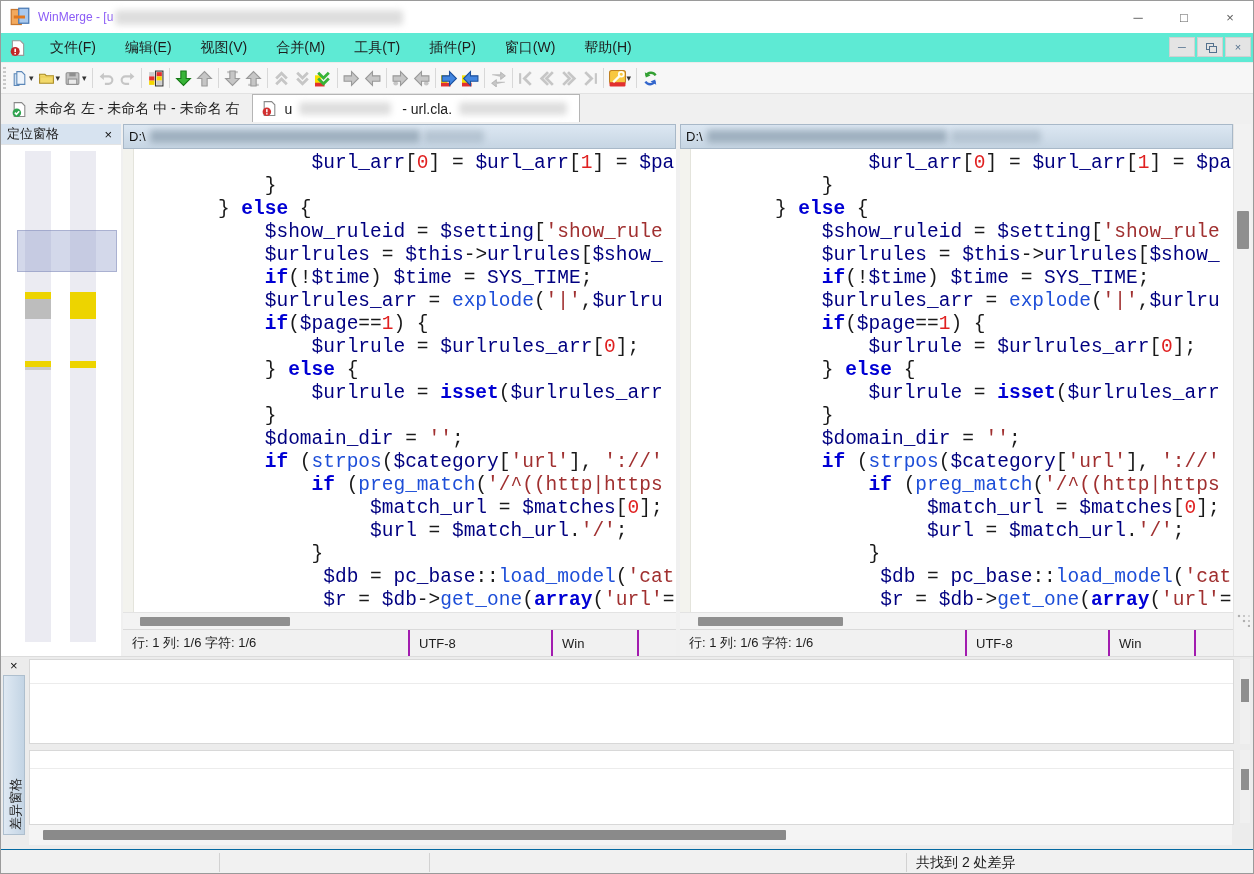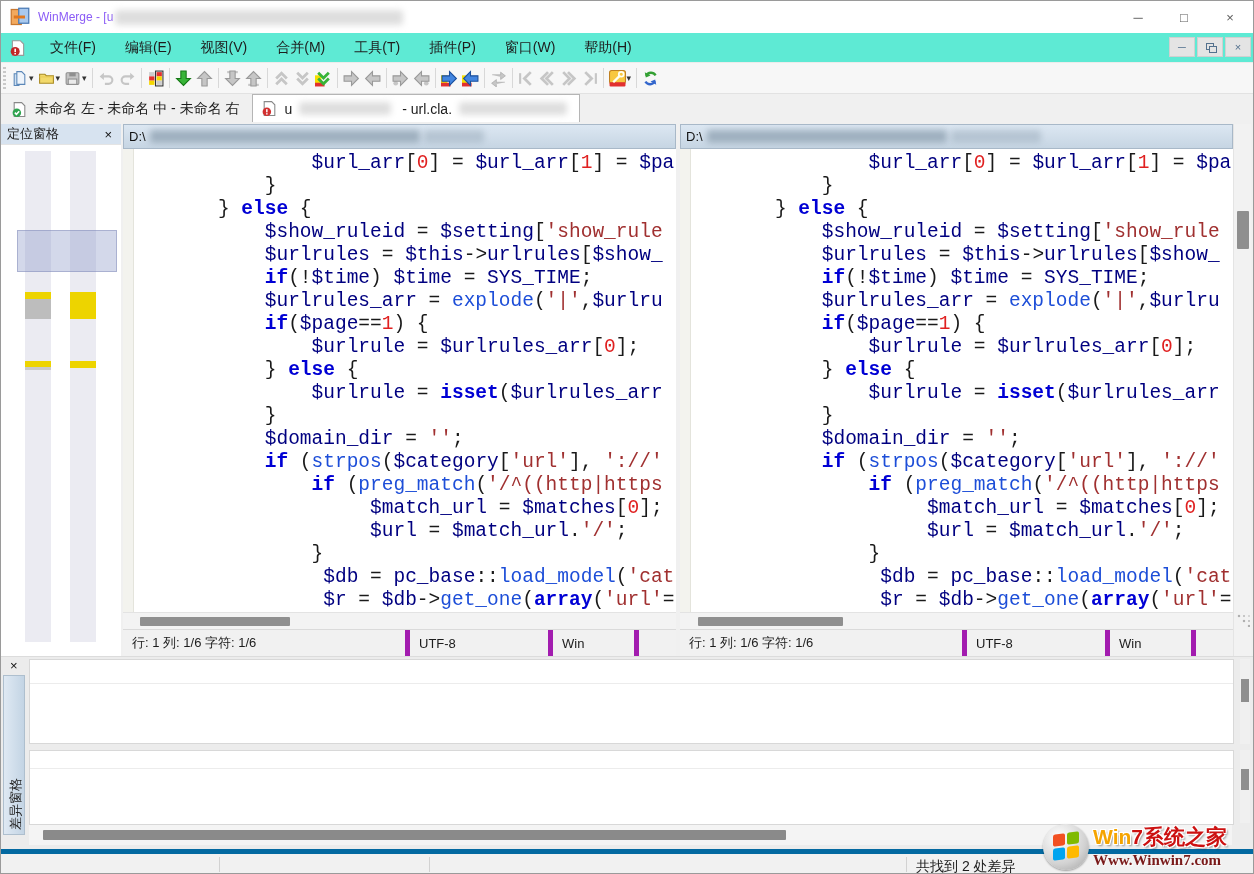--- a/index.html
+++ b/index.html
@@ -67,21 +67,21 @@
   pre.codelines{margin:0;padding:3px 0 0 13px;font-family:"Liberation Mono",monospace;
     font-size:19.5px;line-height:23px;white-space:pre;}
   .p{color:#1a1a1a;} .v{color:#000080;} .k{color:#0000d4;font-weight:bold;}
   .s{color:#a03030;} .n{color:#e02020;} .f{color:#1d4ed8;}
 
   .hscroll{height:17px;background:#f3f3f3;border-top:1px solid #e3e3e3;position:relative;flex:0 0 auto;}
   .hthumb{position:absolute;top:4px;height:9px;background:#8f8f8f;border-radius:1px;}
 
   .pane-status{height:27px;background:#f1f1f1;border-top:1px solid #dadada;display:flex;
     font-size:13px;color:#1c1c1c;align-items:stretch;flex:0 0 auto;}
-  .ps-sec{display:flex;align-items:center;padding-left:9px;border-right:5px solid #a21caf;white-space:nowrap;overflow:hidden;}
+  .ps-sec{display:flex;align-items:center;padding-left:9px;border-right:2px solid #a21caf;white-space:nowrap;overflow:hidden;}
   .ps-1{width:287px;} .ps-2{width:143px;} .ps-3{width:86px;} .ps-4{flex:1;border-right:none;}
 
   .vscroll{width:18px;flex:0 0 auto;background:#f2f2f2;border-left:1px solid #e4e4e4;position:relative;}
   .vthumb{position:absolute;left:3px;width:12px;background:#8f8f8f;border-radius:1px;}
   .vgrip{position:absolute;left:2px;width:14px;height:14px;
     background:radial-gradient(circle at 3px 3px,#b0b0b0 1.4px,transparent 1.6px),
                radial-gradient(circle at 8px 8px,#b0b0b0 1.4px,transparent 1.6px),
                radial-gradient(circle at 13px 13px,#b0b0b0 1.4px,transparent 1.6px),
                radial-gradient(circle at 8px 3px,#c6c6c6 1.2px,transparent 1.4px),
                radial-gradient(circle at 13px 8px,#c6c6c6 1.2px,transparent 1.4px),
@@ -96,21 +96,21 @@
     white-space:nowrap;font-size:13px;color:#222;}
   .dp-content{position:absolute;left:28px;top:2px;width:1205px;height:166px;}
   .dp-row{position:absolute;left:0;width:1205px;background:#fff;border:1px solid #d8d8d8;}
   .dp-line{position:absolute;left:0;right:0;height:1px;background:#ececec;}
   .dp-vtrack{position:absolute;width:10px;right:3px;background:#f0f0f0;}
   .dp-vthumb{position:absolute;left:1px;width:8px;background:#8f8f8f;}
   .dp-hscroll{position:absolute;left:28px;right:21px;top:168px;height:20px;background:#f4f4f4;position:absolute;}
   .dp-hthumb{position:absolute;top:5px;height:10px;background:#8a8a8a;border-radius:1px;}
 
   
-  .statusbar{height:26px;background:#f1f1f1;border-top:5px solid #0369a1;position:relative;
+  .statusbar{height:26px;background:#f1f1f1;border-top:1px solid #0369a1;position:relative;
     font-size:14px;color:#1c1c1c;}
   .sb-div{position:absolute;top:3px;bottom:3px;width:1px;background:#d2d2d2;}
   .sb-msg{position:absolute;left:915px;top:4px;white-space:nowrap;}
 
   
   .watermark{position:absolute;right:2px;bottom:0;width:208px;height:52px;z-index:50;pointer-events:none;}
   .wm-circle{position:absolute;left:0;bottom:3px;width:46px;height:46px;border-radius:50%;
     background:radial-gradient(circle at 35% 30%,#ffffff,#d2d2d2 60%,#9f9f9f);box-shadow:0 1px 2px rgba(0,0,0,.35);}
   .wm-flag{position:absolute;left:10px;top:9px;width:26px;height:26px;display:grid;
     grid-template-columns:12px 12px;grid-template-rows:12px 12px;gap:2px;transform:skewY(-8deg);}
@@ -514,28 +514,14 @@
     </div>
   </div>
 
   <div class="statusbar">
     <div class="sb-div" style="left:218px;"></div>
     <div class="sb-div" style="left:428px;"></div>
     <div class="sb-div" style="left:905px;"></div>
     <span class="sb-msg">共找到 2 处差异</span>
   </div>
 
-  <div class="watermark">
-    <div class="wm-circle">
-      <div class="wm-flag">
-        <div style="background:#f25022;"></div>
-        <div style="background:#7fba00;"></div>
-        <div style="background:#00a4ef;"></div>
-        <div style="background:#ffb900;"></div>
-      </div>
-    </div>
-    <div class="wm-text">
-      <div class="wm-line1"><span class="wm-orange">Win</span><span class="wm-red">7系统之家</span></div>
-      <div class="wm-line2">Www.Winwin7.com</div>
-    </div>
-  </div>
 
 </div>
 
 </body></html>

